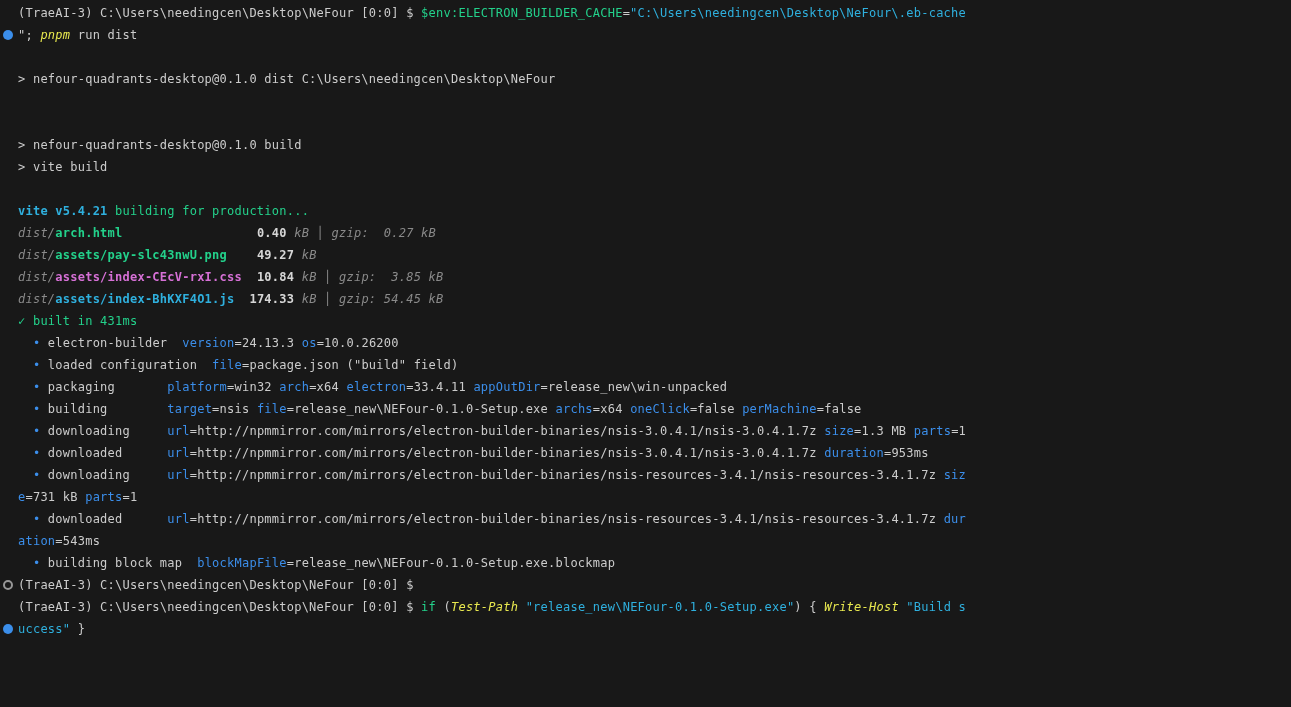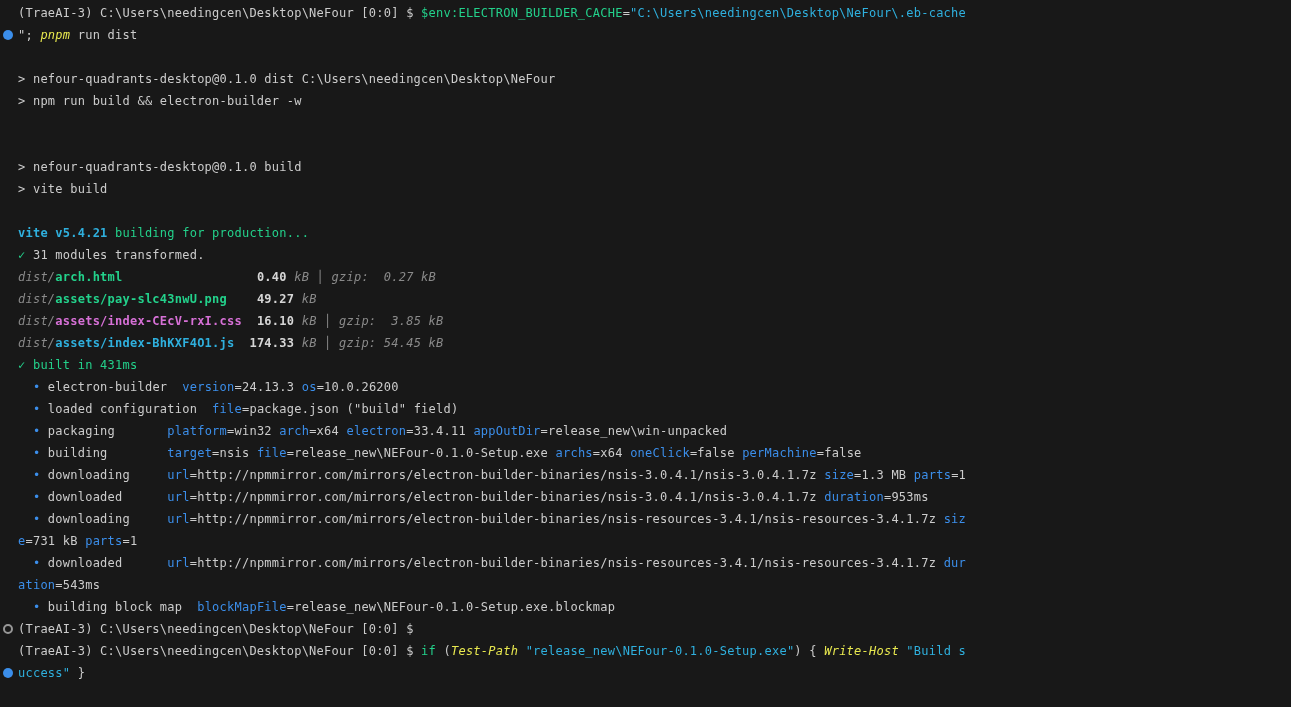--- a/index.html
+++ b/index.html
@@ -52,31 +52,29 @@
   .seg-n  { color: var(--num, #d6d6d6); font-weight: 700; }
 </style>
 </head>
 <body>
 
 <div id="terminal">
     <div class="line"><span class="seg-w">(TraeAI-3) C:\Users\needingcen\Desktop\NeFour [0:0] $ </span><span class="seg-g">$env:ELECTRON_BUILDER_CACHE</span><span class="seg-w">=</span><span class="seg-c">"C:\Users\needingcen\Desktop\NeFour\.eb-cache</span></div>
     <div class="line"><span class="dot filled"></span><span class="seg-w">"; </span><span class="seg-y">pnpm</span><span class="seg-w"> run dist</span></div>
     <div class="line"></div>
     <div class="line"><span class="seg-w">&gt; nefour-quadrants-desktop@0.1.0 dist C:\Users\needingcen\Desktop\NeFour</span></div>
-    <div class="line"><span class="seg-w">&gt; npm run build &amp;&amp; electron-builder -w</span></div>
     <div class="line"></div>
     <div class="line"></div>
     <div class="line"><span class="seg-w">&gt; nefour-quadrants-desktop@0.1.0 build</span></div>
     <div class="line"><span class="seg-w">&gt; vite build</span></div>
     <div class="line"></div>
     <div class="line"><span class="seg-cb">vite v5.4.21 </span><span class="seg-g">building for production...</span></div>
-    <div class="line"><span class="seg-g">✓</span><span class="seg-w"> 31 modules transformed.</span></div>
     <div class="line"><span class="seg-d">dist/</span><span class="seg-gb">arch.html</span><span class="seg-d">                  </span><span class="seg-n">0.40</span><span class="seg-d"> kB │ gzip:  0.27 kB</span></div>
     <div class="line"><span class="seg-d">dist/</span><span class="seg-gb">assets/pay-slc43nwU.png</span><span class="seg-d">    </span><span class="seg-n">49.27</span><span class="seg-d"> kB</span></div>
-    <div class="line"><span class="seg-d">dist/</span><span class="seg-m">assets/index-CEcV-rxI.css</span><span class="seg-d">  </span><span class="seg-n">16.10</span><span class="seg-d"> kB │ gzip:  3.85 kB</span></div>
+    <div class="line"><span class="seg-d">dist/</span><span class="seg-m">assets/index-CEcV-rxI.css</span><span class="seg-d">  </span><span class="seg-n">10.84</span><span class="seg-d"> kB │ gzip:  3.85 kB</span></div>
     <div class="line"><span class="seg-d">dist/</span><span class="seg-cb">assets/index-BhKXF4O1.js</span><span class="seg-d">  </span><span class="seg-n">174.33</span><span class="seg-d"> kB │ gzip: 54.45 kB</span></div>
     <div class="line"><span class="seg-g">✓ built in 431ms</span></div>
     <div class="line"><span class="seg-w">  </span><span class="seg-b">•</span><span class="seg-w"> electron-builder  </span><span class="seg-b">version</span><span class="seg-w">=24.13.3 </span><span class="seg-b">os</span><span class="seg-w">=10.0.26200</span></div>
     <div class="line"><span class="seg-w">  </span><span class="seg-b">•</span><span class="seg-w"> loaded configuration  </span><span class="seg-b">file</span><span class="seg-w">=package.json ("build" field)</span></div>
     <div class="line"><span class="seg-w">  </span><span class="seg-b">•</span><span class="seg-w"> packaging       </span><span class="seg-b">platform</span><span class="seg-w">=win32 </span><span class="seg-b">arch</span><span class="seg-w">=x64 </span><span class="seg-b">electron</span><span class="seg-w">=33.4.11 </span><span class="seg-b">appOutDir</span><span class="seg-w">=release_new\win-unpacked</span></div>
     <div class="line"><span class="seg-w">  </span><span class="seg-b">•</span><span class="seg-w"> building        </span><span class="seg-b">target</span><span class="seg-w">=nsis </span><span class="seg-b">file</span><span class="seg-w">=release_new\NEFour-0.1.0-Setup.exe </span><span class="seg-b">archs</span><span class="seg-w">=x64 </span><span class="seg-b">oneClick</span><span class="seg-w">=false </span><span class="seg-b">perMachine</span><span class="seg-w">=false</span></div>
     <div class="line"><span class="seg-w">  </span><span class="seg-b">•</span><span class="seg-w"> downloading     </span><span class="seg-b">url</span><span class="seg-w">=http://npmmirror.com/mirrors/electron-builder-binaries/nsis-3.0.4.1/nsis-3.0.4.1.7z </span><span class="seg-b">size</span><span class="seg-w">=1.3 MB </span><span class="seg-b">parts</span><span class="seg-w">=1</span></div>
     <div class="line"><span class="seg-w">  </span><span class="seg-b">•</span><span class="seg-w"> downloaded      </span><span class="seg-b">url</span><span class="seg-w">=http://npmmirror.com/mirrors/electron-builder-binaries/nsis-3.0.4.1/nsis-3.0.4.1.7z </span><span class="seg-b">duration</span><span class="seg-w">=953ms</span></div>
     <div class="line"><span class="seg-w">  </span><span class="seg-b">•</span><span class="seg-w"> downloading     </span><span class="seg-b">url</span><span class="seg-w">=http://npmmirror.com/mirrors/electron-builder-binaries/nsis-resources-3.4.1/nsis-resources-3.4.1.7z </span><span class="seg-b">siz</span></div>
     <div class="line"><span class="seg-b">e</span><span class="seg-w">=731 kB </span><span class="seg-b">parts</span><span class="seg-w">=1</span></div>

